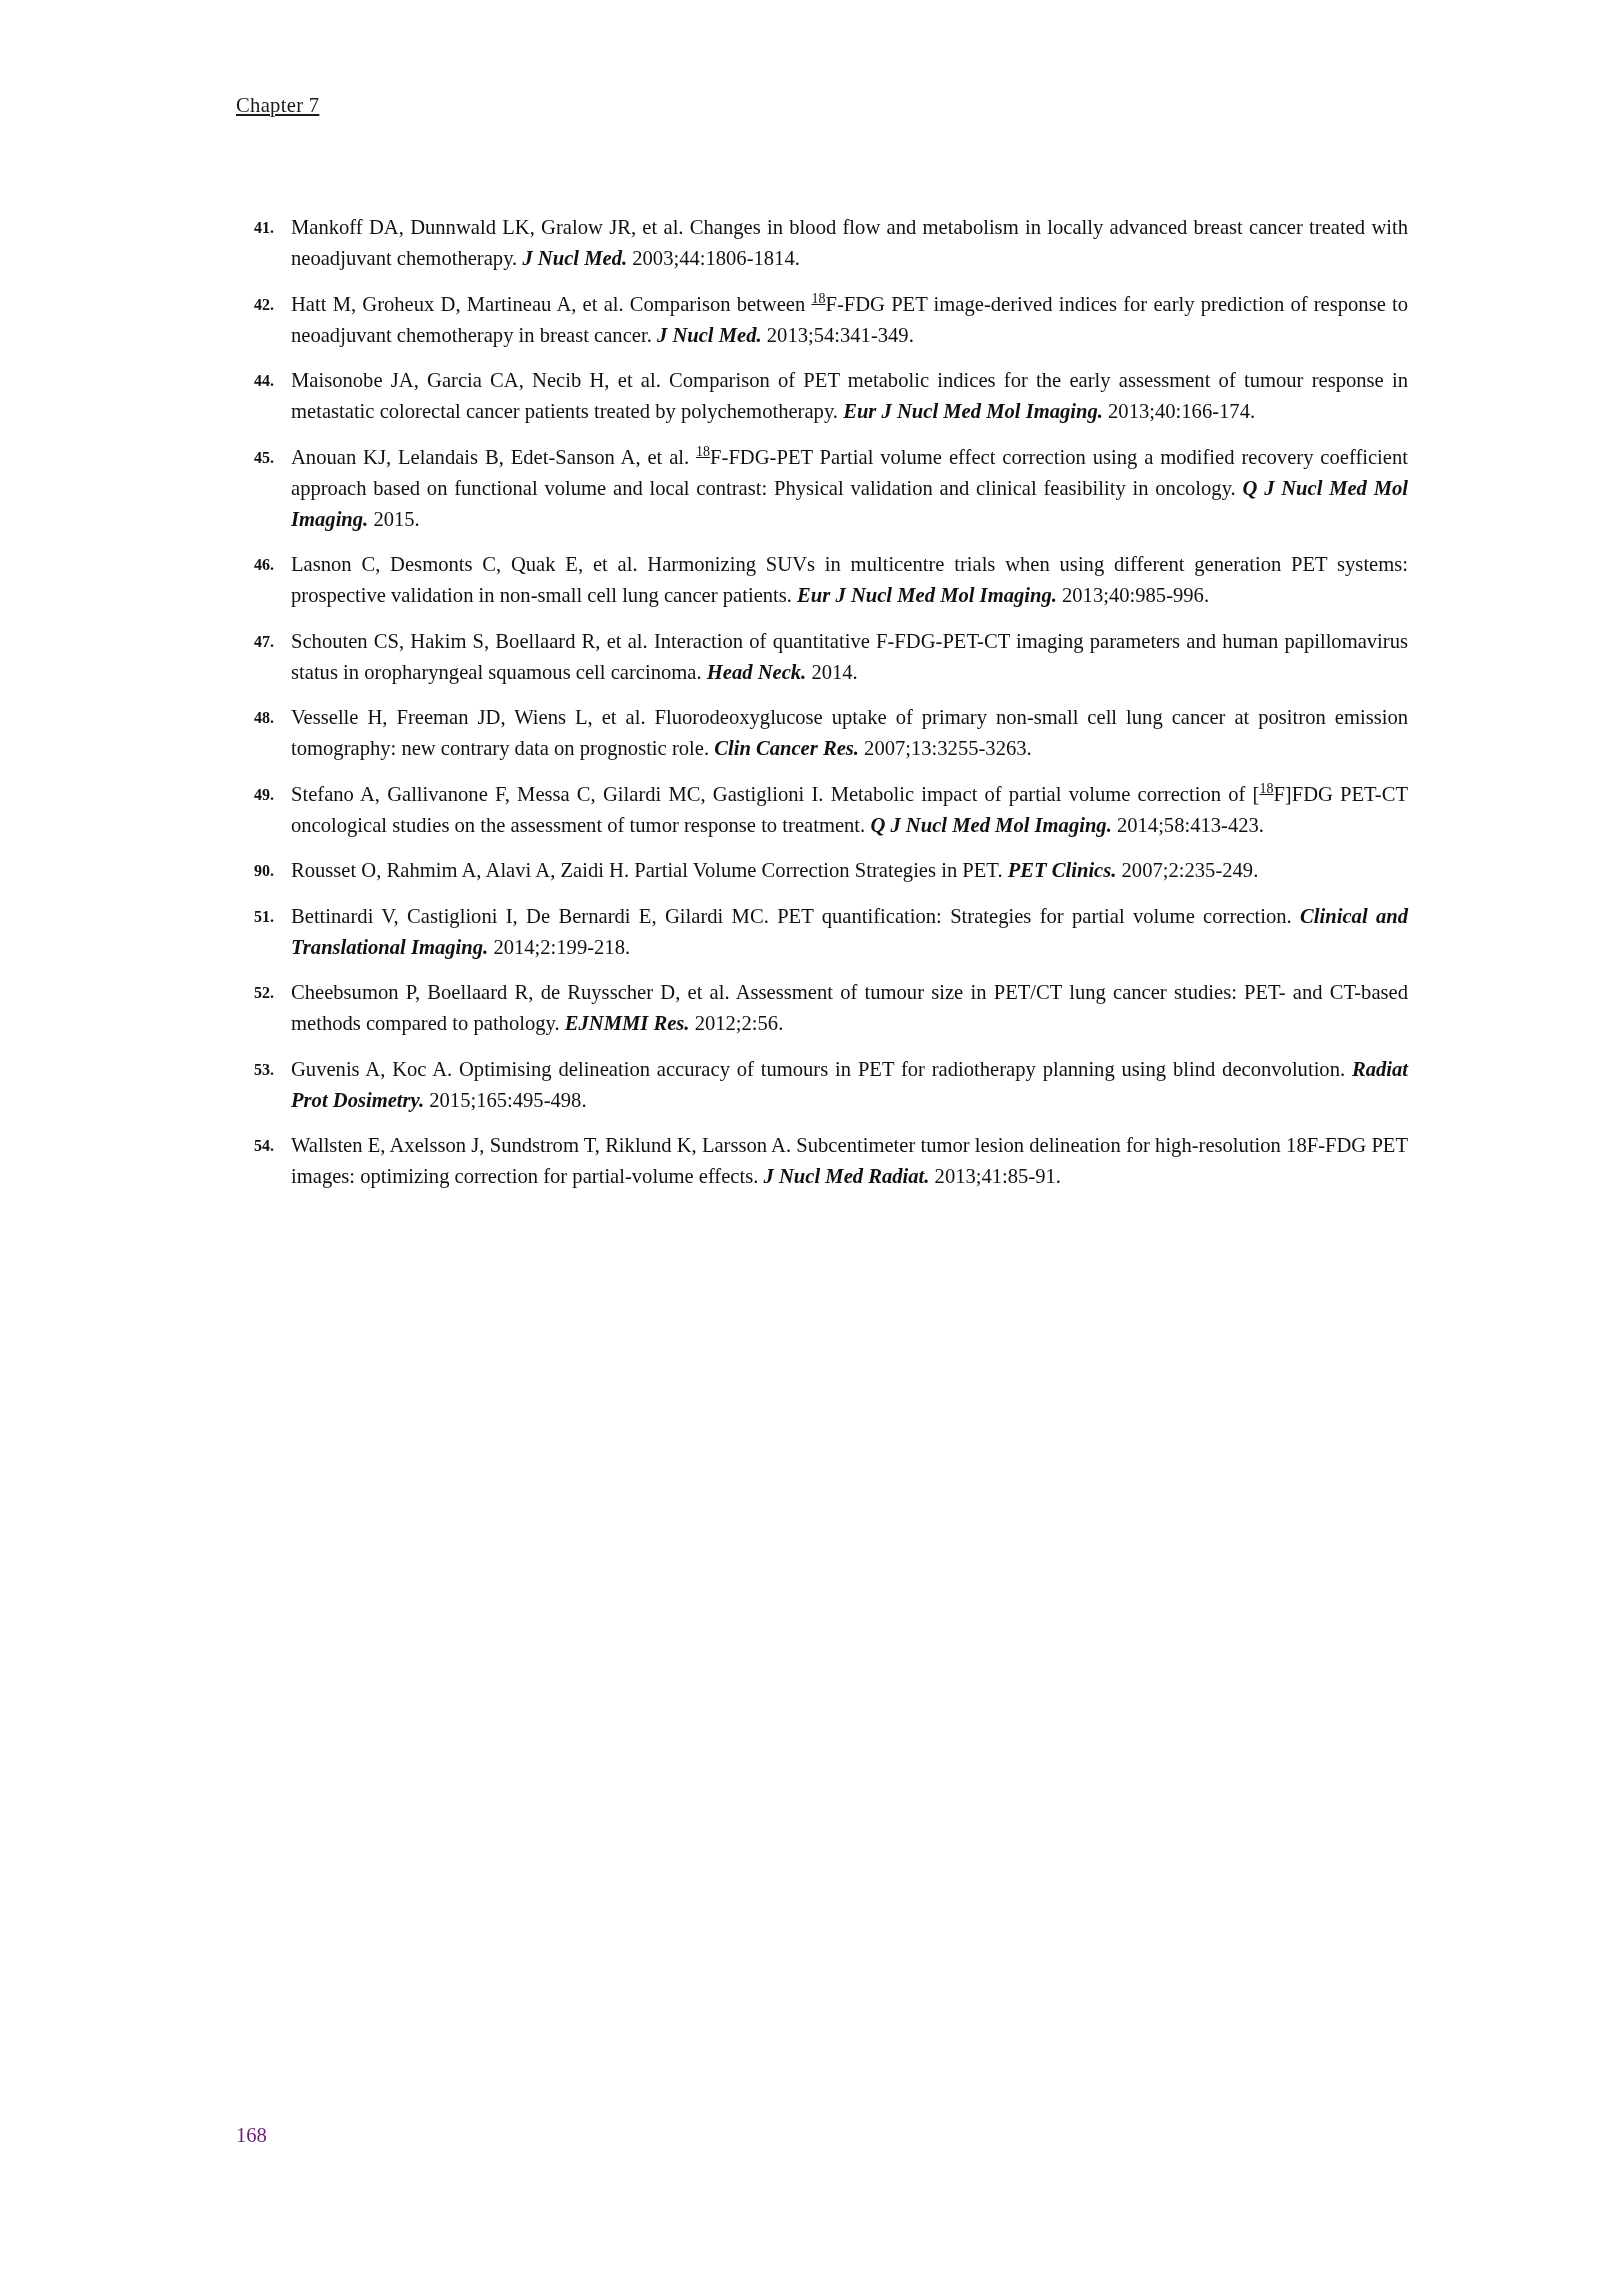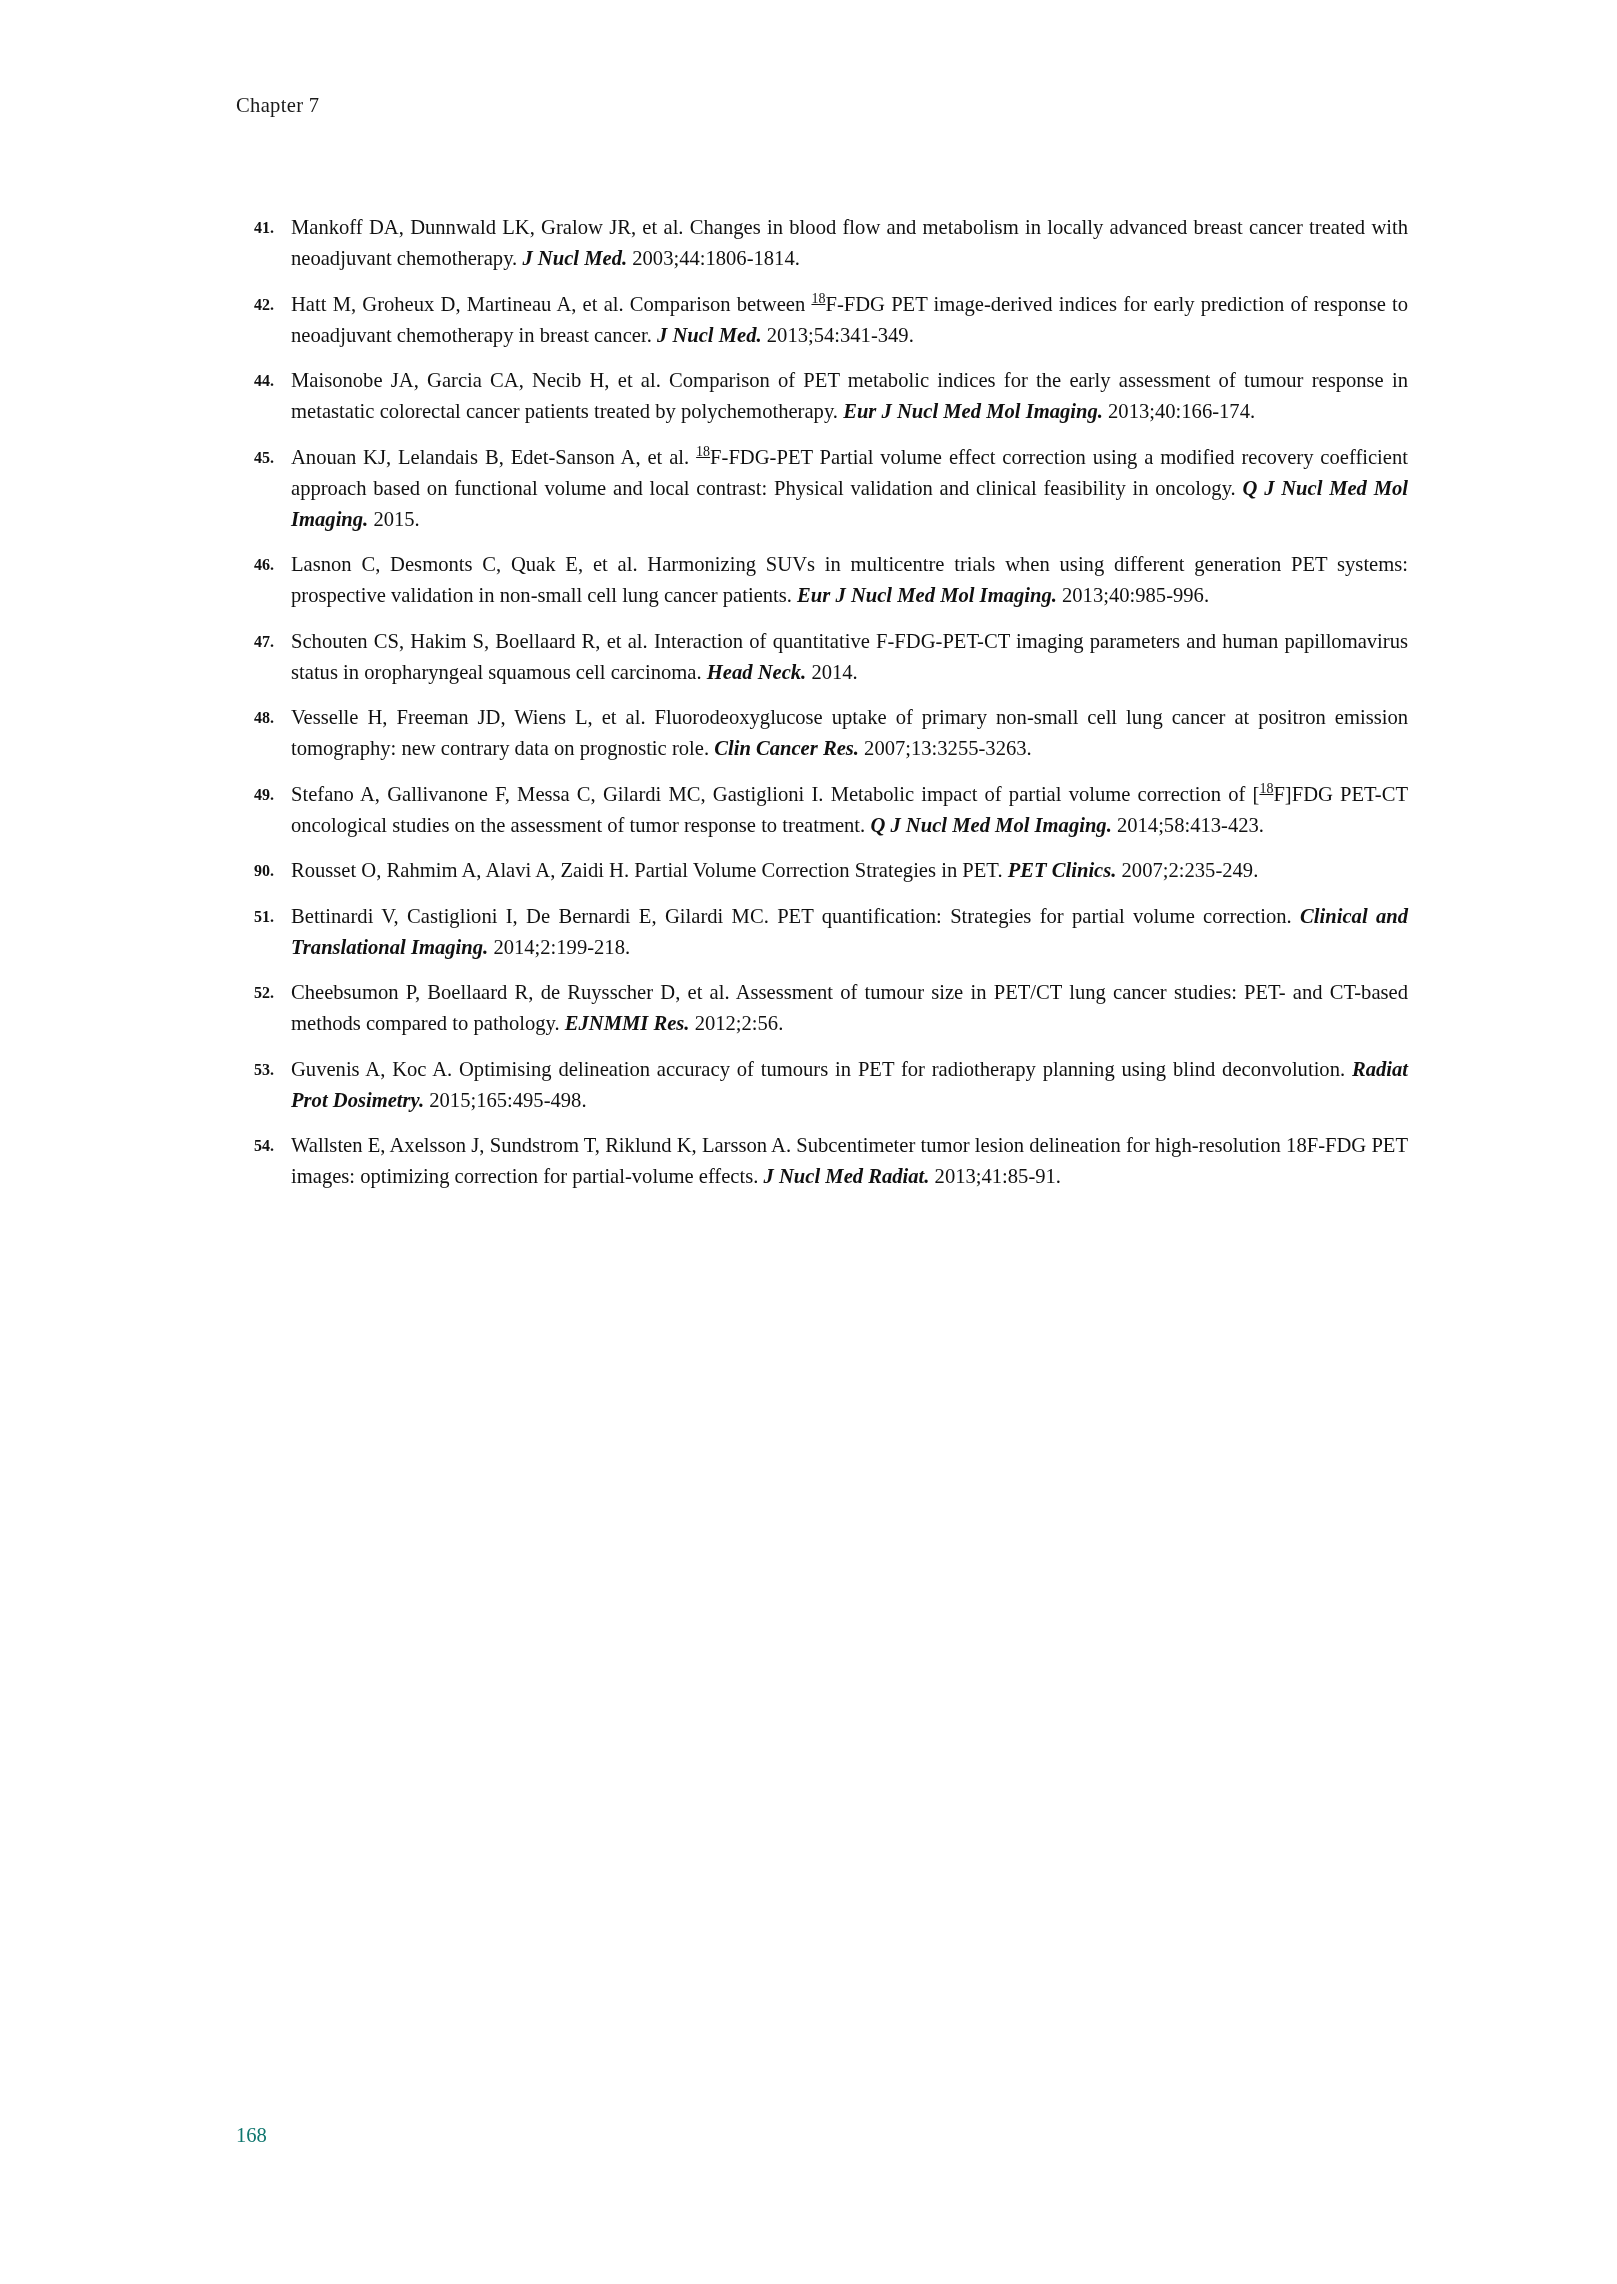--- a/index.html
+++ b/index.html
@@ -19,20 +19,21 @@
     box-sizing: border-box;
     overflow: hidden;
   }
   .running-head {
     position: absolute;
     top: 94px;
     left: 236px;
     font-size: 20.6px;
     letter-spacing: 0.3px;
     color: #1a1a1a;
+    text-decoration: underline;
   }
   .refs {
     position: absolute;
     top: 212px;
     left: 236px;
     width: 1172px;
   }
   .ref {
     display: flex;
     align-items: flex-start;
@@ -65,21 +66,21 @@
     font-size: 0.68em;
     vertical-align: super;
     line-height: 0;
     text-decoration: underline;
   }
   .page-number {
     position: absolute;
     left: 236px;
     top: 2124px;
     font-size: 20.6px;
-    color: #0f766e;
+    color: #701a75;
   }
 </style>
 </head>
 <body>
 
 <div class="page">
 
   <div class="running-head">Chapter 7</div>
 
   <div class="refs">

